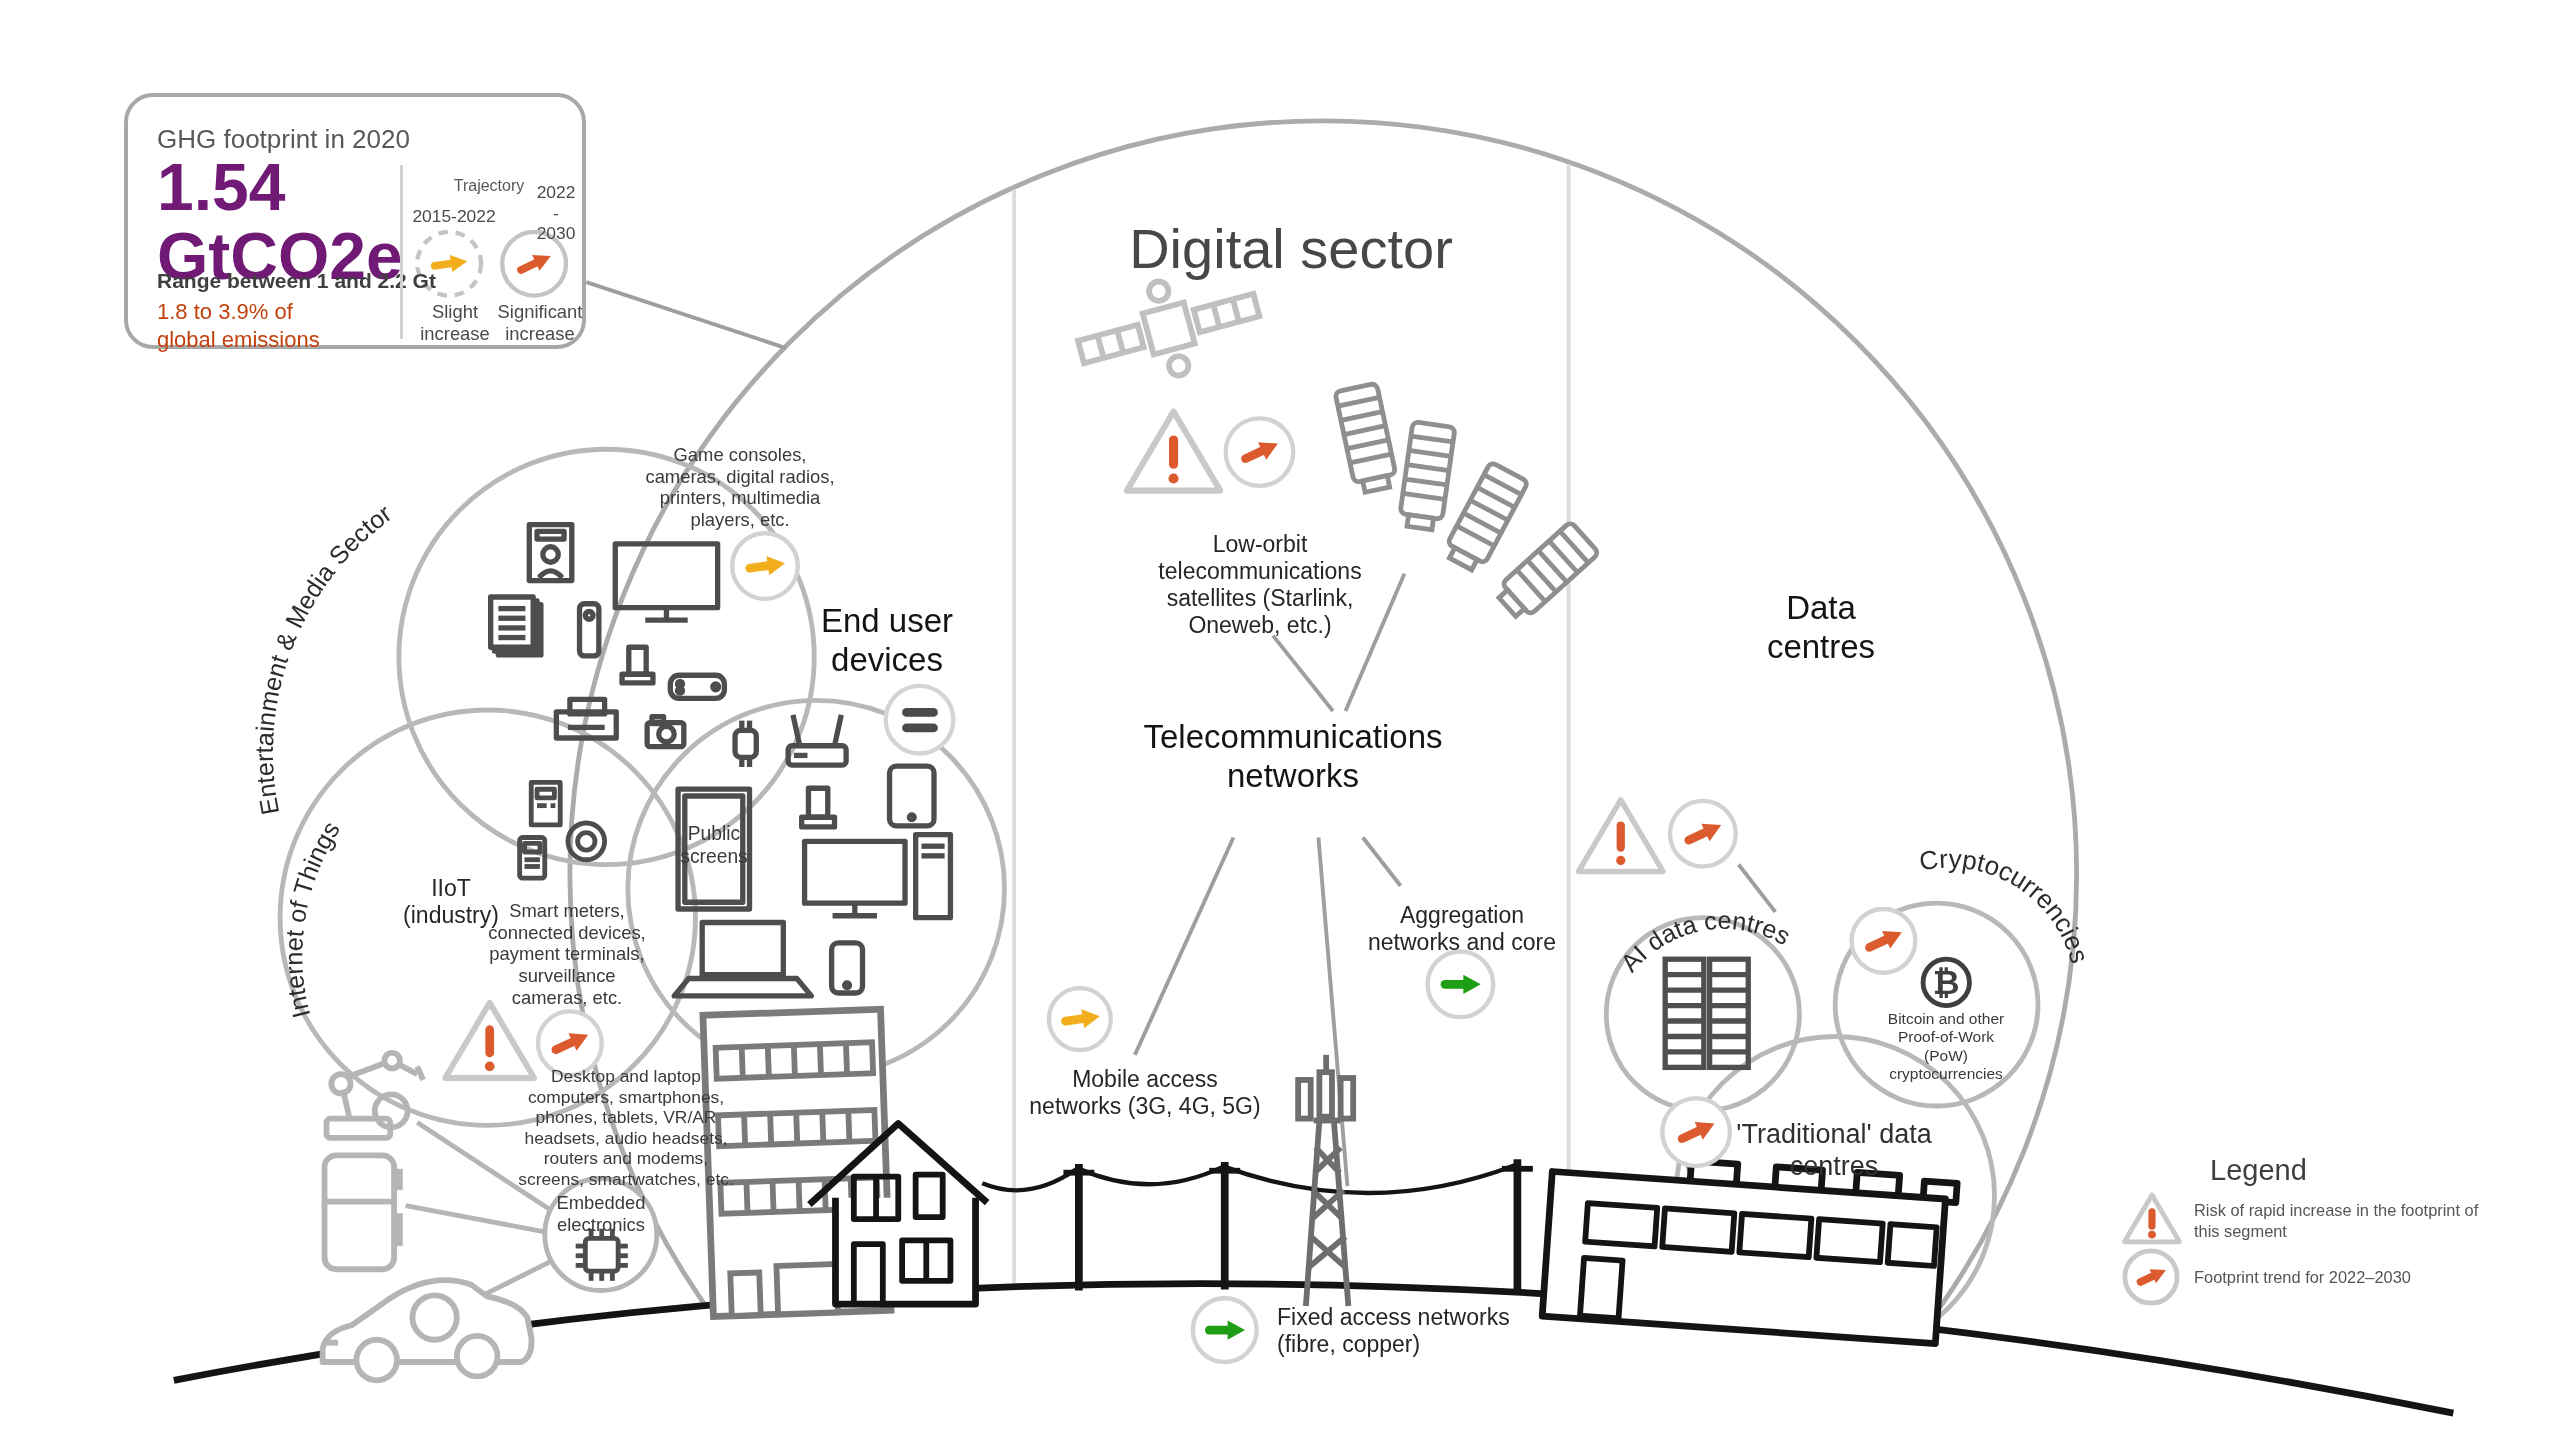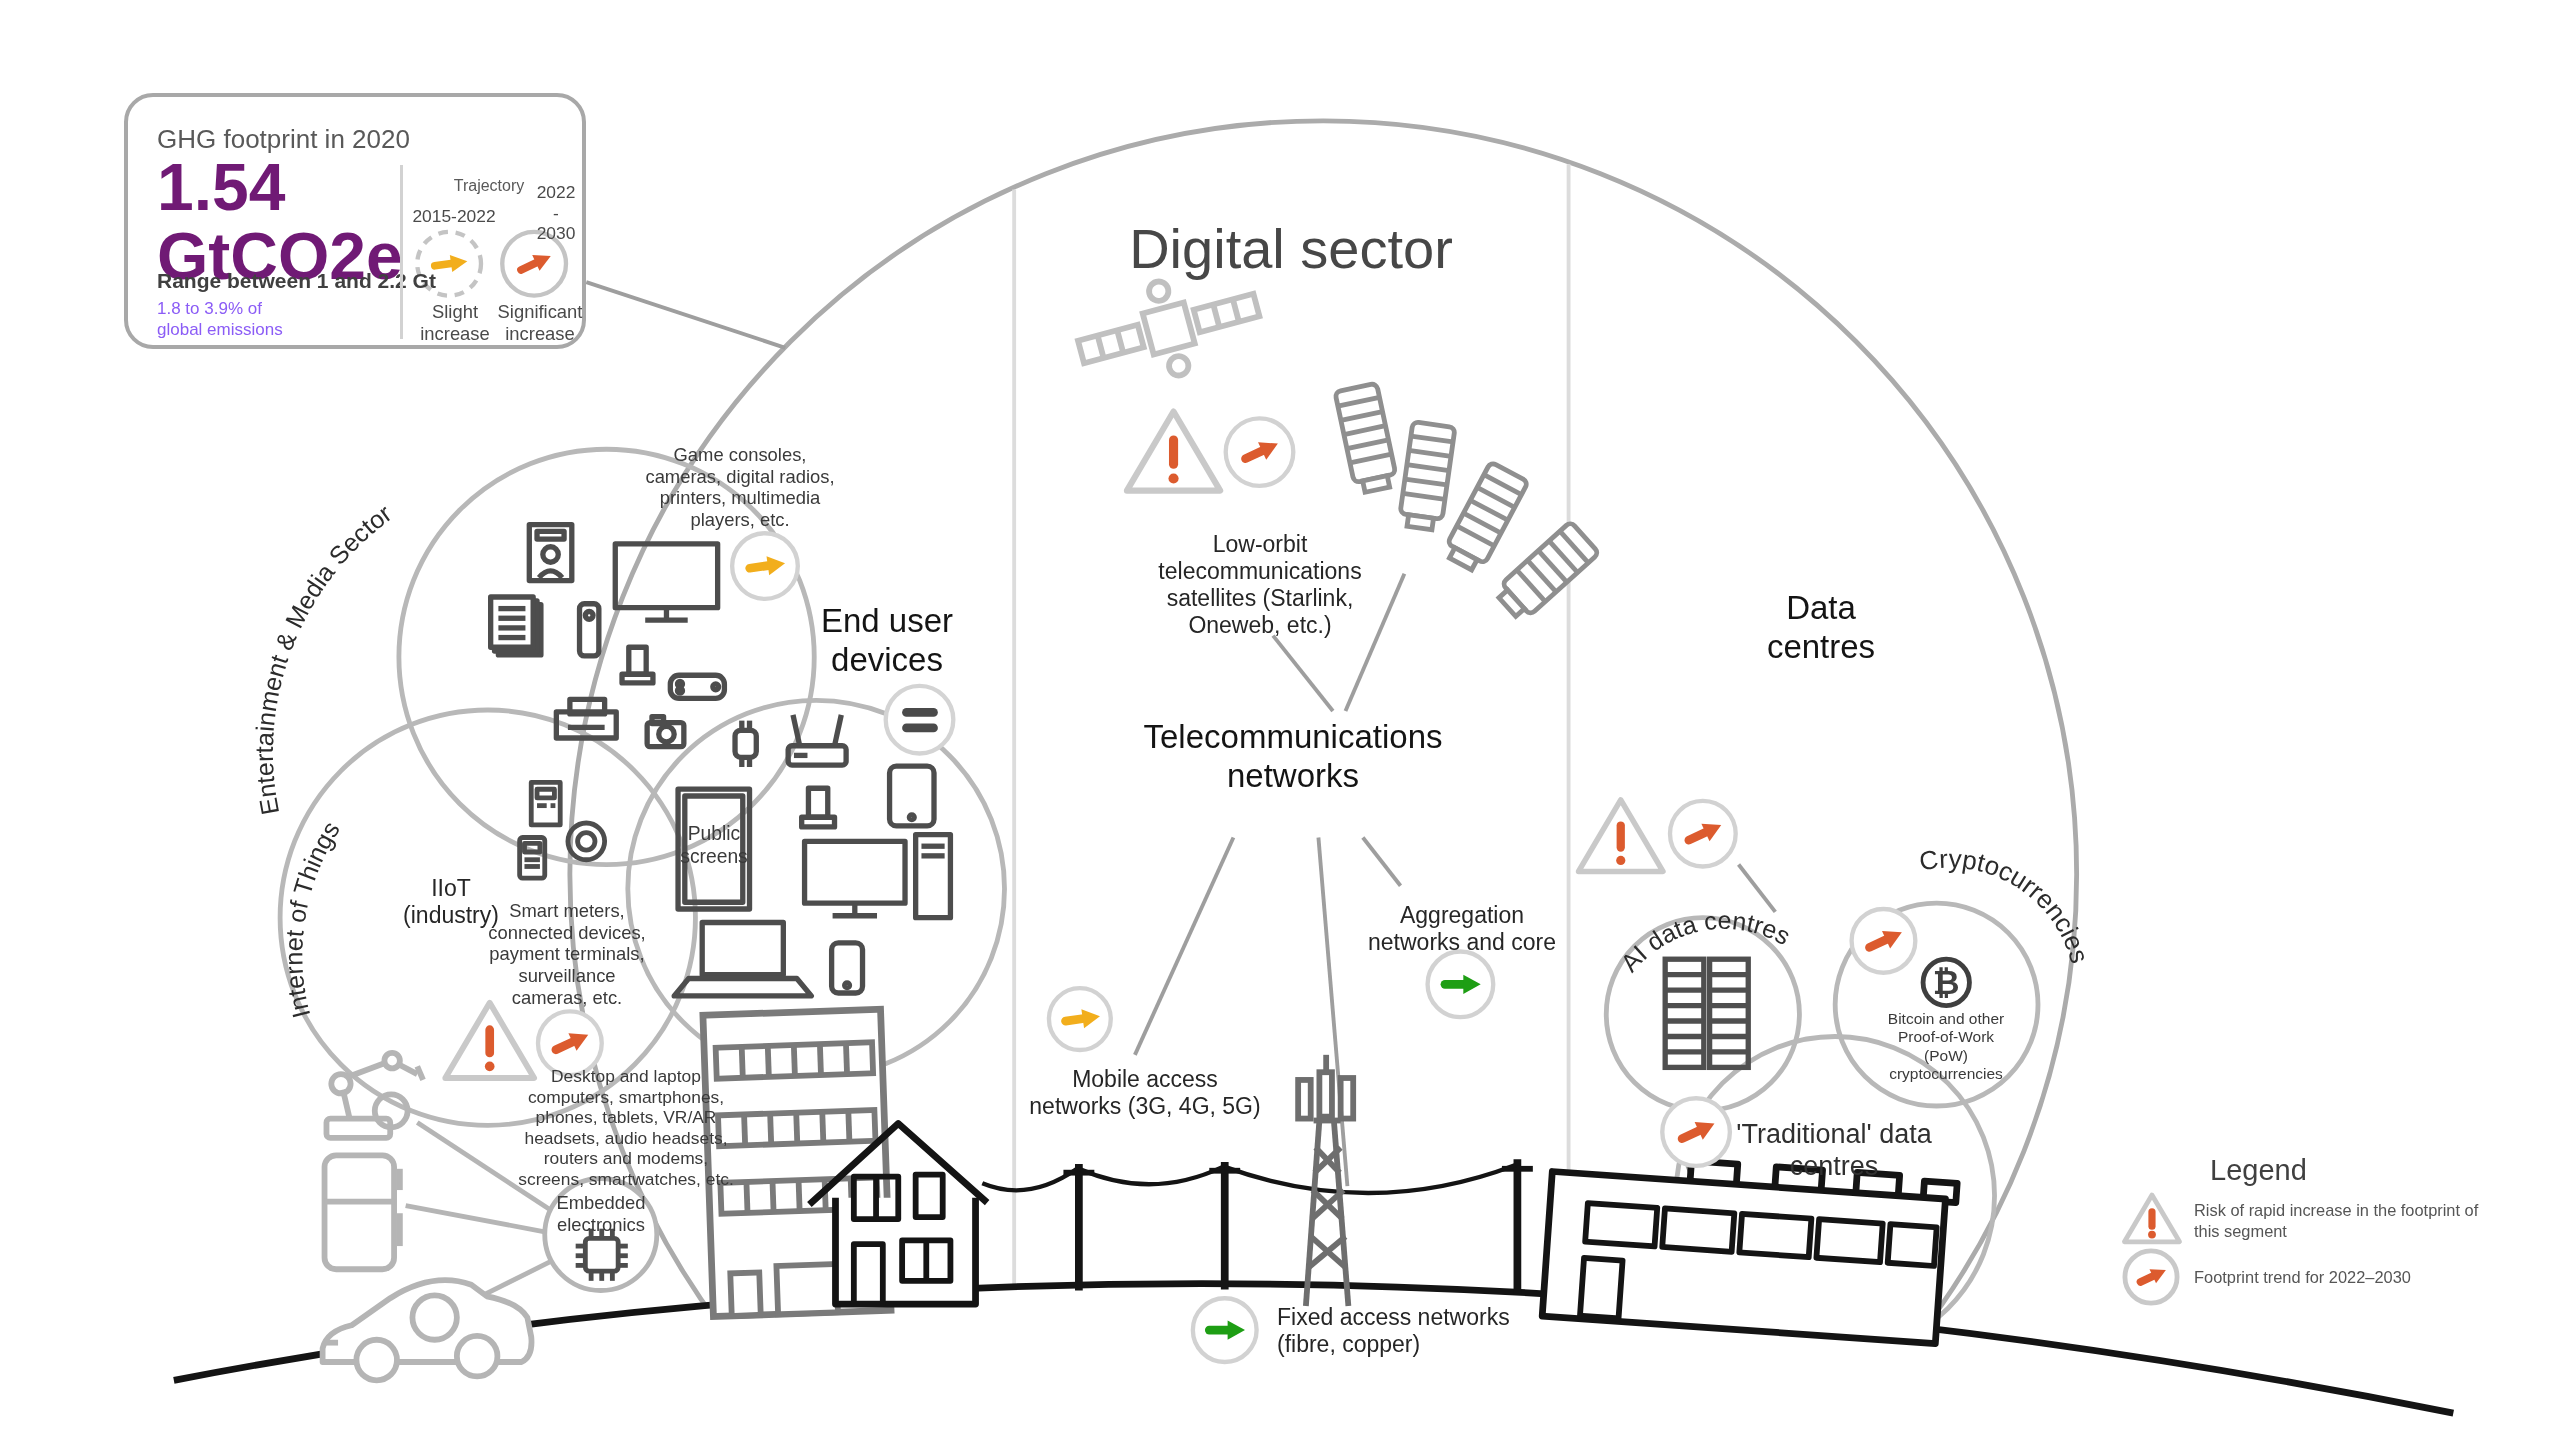--- a/index.html
+++ b/index.html
@@ -8,21 +8,21 @@
   .stage svg{position:absolute;left:0;top:0;}
   .lbl{position:absolute;white-space:pre-line;text-align:center;transform:translate(-50%,-50%);
        color:#3a3a3a;line-height:1.18;}
   .lbl.left{transform:none;text-align:left;}
   .card{position:absolute;left:124px;top:93px;width:462px;height:256px;
         border:4.8px solid #a8a8a8;border-radius:29px;box-sizing:border-box;background:transparent;}
   .card .vline{position:absolute;left:272px;top:68px;width:2.9px;height:174px;background:#d2d2d2;}
   .t-title{font-size:26px;color:#595959;}
   .t-big{font-size:66px;font-weight:bold;color:#701a75;line-height:1.05;white-space:pre-line;}
   .t-range{font-size:21px;font-weight:bold;color:#404040;}
-  .t-share{font-size:17px;color:#8b5cf6;white-space:pre-line;line-height:1.25;}
+  .t-share{font-size:22px;color:#c2410c;white-space:pre-line;line-height:1.25;}
   .t-traj{font-size:16px;color:#595959;}
   .t-period{font-size:17.4px;color:#4a4a4a;}
   .t-cap{font-size:18.4px;color:#4a4a4a;}
   .t-domtitle{font-size:56px;color:#474747;}
   .t-section{font-size:33px;color:#141414;}
   .t-desc{font-size:18.4px;color:#3a3a3a;}
   .t-desc-sm{font-size:17.4px;color:#3a3a3a;}
   .t-desc-xs{font-size:15.5px;color:#3a3a3a;}
   .t-mid{font-size:23px;color:#262626;}
   .t-trad{font-size:27px;color:#303030;}

